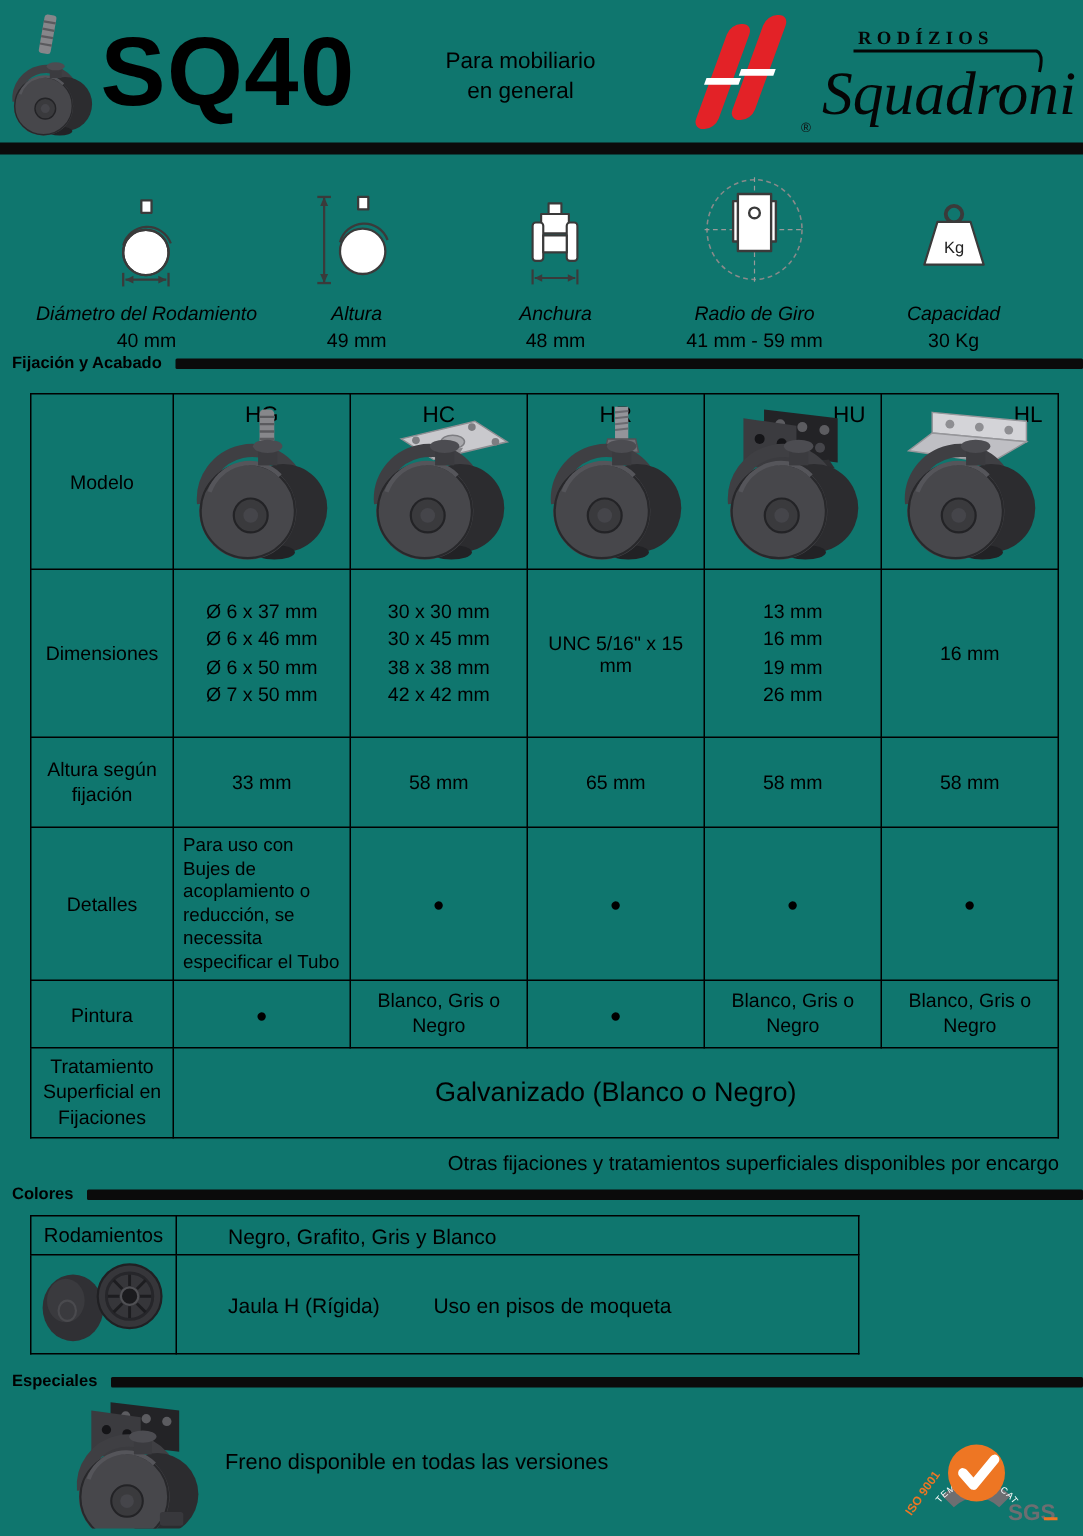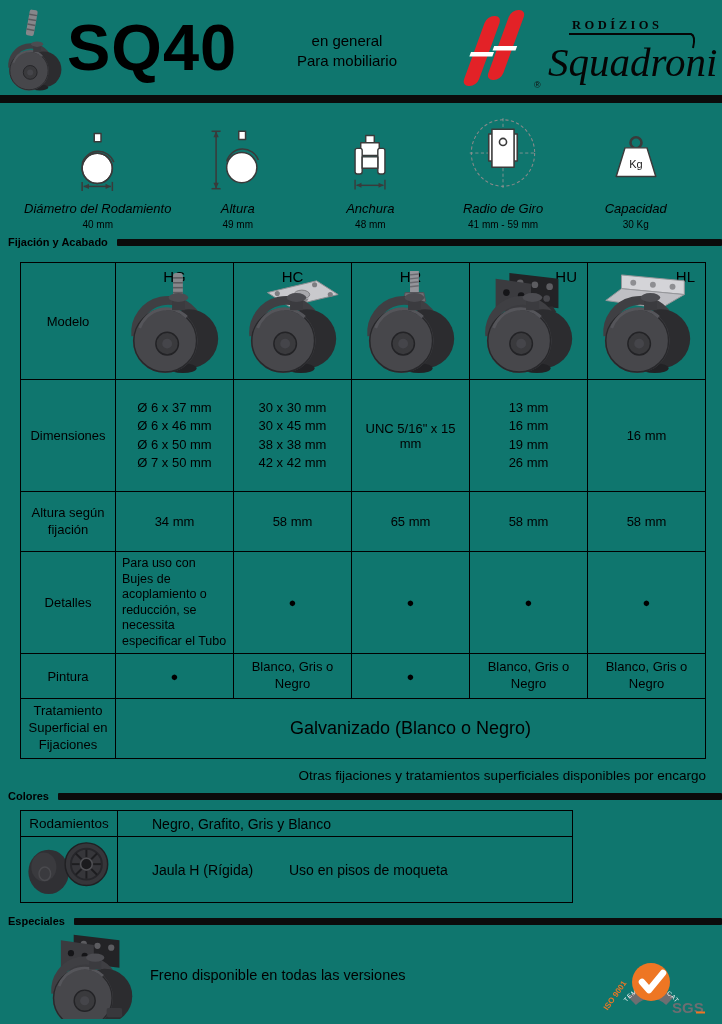--- a/index.html
+++ b/index.html
@@ -8,21 +8,21 @@
   .abs{position:absolute;}
   
   .sq-title{position:absolute;left:67px;top:10px;font-size:65px;font-weight:800;letter-spacing:1px;}
   .subtitle{position:absolute;left:272px;top:31px;width:150px;text-align:center;font-size:15px;line-height:1.32;}
   .topbar{position:absolute;left:0;top:95px;width:722px;height:8px;background:#0b0b0b;}
   
   .specs{position:absolute;left:24px;top:118px;width:678px;display:flex;}
   .spec{flex:1;display:flex;flex-direction:column;align-items:center;}
   .spec .iconbox{height:78px;display:flex;align-items:flex-end;justify-content:center;}
   .spec .lab{margin-top:5px;font-size:13px;white-space:nowrap;font-style:italic;}
-  .spec .val{margin-top:3px;font-size:10px;white-space:nowrap;}
+  .spec .val{margin-top:3px;font-size:13px;white-space:nowrap;}
   
   .sec{position:absolute;left:8px;right:0;display:flex;align-items:center;gap:9px;height:18px;}
   .sec .t{font-size:11px;font-weight:bold;white-space:nowrap;}
   .sec .hbar{flex:1;height:7px;background:#0b0b0b;border-radius:1px;}
   
   table.fix{position:absolute;left:20px;top:262px;width:685px;border-collapse:collapse;table-layout:fixed;}
   table.fix td{border:1.5px solid #000;font-size:13px;text-align:center;vertical-align:middle;padding:2px;}
   td.rowlab{font-size:13.5px;}
   td.rowlab-left{font-size:13.5px;text-align:left;padding-left:7px;line-height:1.3;}
   .model-cell{position:relative;height:112px;}
@@ -72,22 +72,22 @@
       <line x1="-4" y1="20" x2="4" y2="20" stroke="#5a5a5e" stroke-width="1.5"></line>
     </g>
     <g transform="translate(1,22) scale(0.6)">
       <use href="#tw"></use>
     </g>
   </svg>
 
   <div class="sq-title">SQ40</div>
 
   <div class="subtitle">
+    <div>Para mobiliario</div>
     <div>en general</div>
-    <div>Para mobiliario</div>
   </div>
 
   <svg class="abs" style="right:4px;top:4px" width="258" height="88" viewBox="0 0 258 88">
     <g transform="translate(10,4) skewX(-20)">
       <rect x="20" y="8" width="15" height="70" rx="7" fill="#e32227"></rect>
       <rect x="42" y="2" width="15" height="70" rx="7" fill="#e32227"></rect>
       <rect x="38" y="38" width="23" height="4.5" fill="#ffffff"></rect>
       <rect x="17" y="44" width="23" height="4.5" fill="#ffffff"></rect>
     </g>
     <text x="74" y="84" font-size="9" font-family="Liberation Sans, sans-serif" fill="#111">®</text>
@@ -296,21 +296,21 @@
         <div>13 mm</div>
         <div>16 mm</div>
         <div>19 mm</div>
         <div>26 mm</div>
       </div></td>
       <td>16 mm</td>
     </tr>
 
     <tr style="height:60px">
       <td class="rowlab-left">Altura según fijación</td>
-      <td>34 mm</td>
+      <td>33 mm</td>
       <td>58 mm</td>
       <td>65 mm</td>
       <td>58 mm</td>
       <td>58 mm</td>
     </tr>
 
     <tr style="height:88px">
       <td class="rowlab">Detalles</td>
       <td>
             <div class="det-text">Para uso con Bujes de acoplamiento o reducción, se necessita especificar el Tubo</div>

